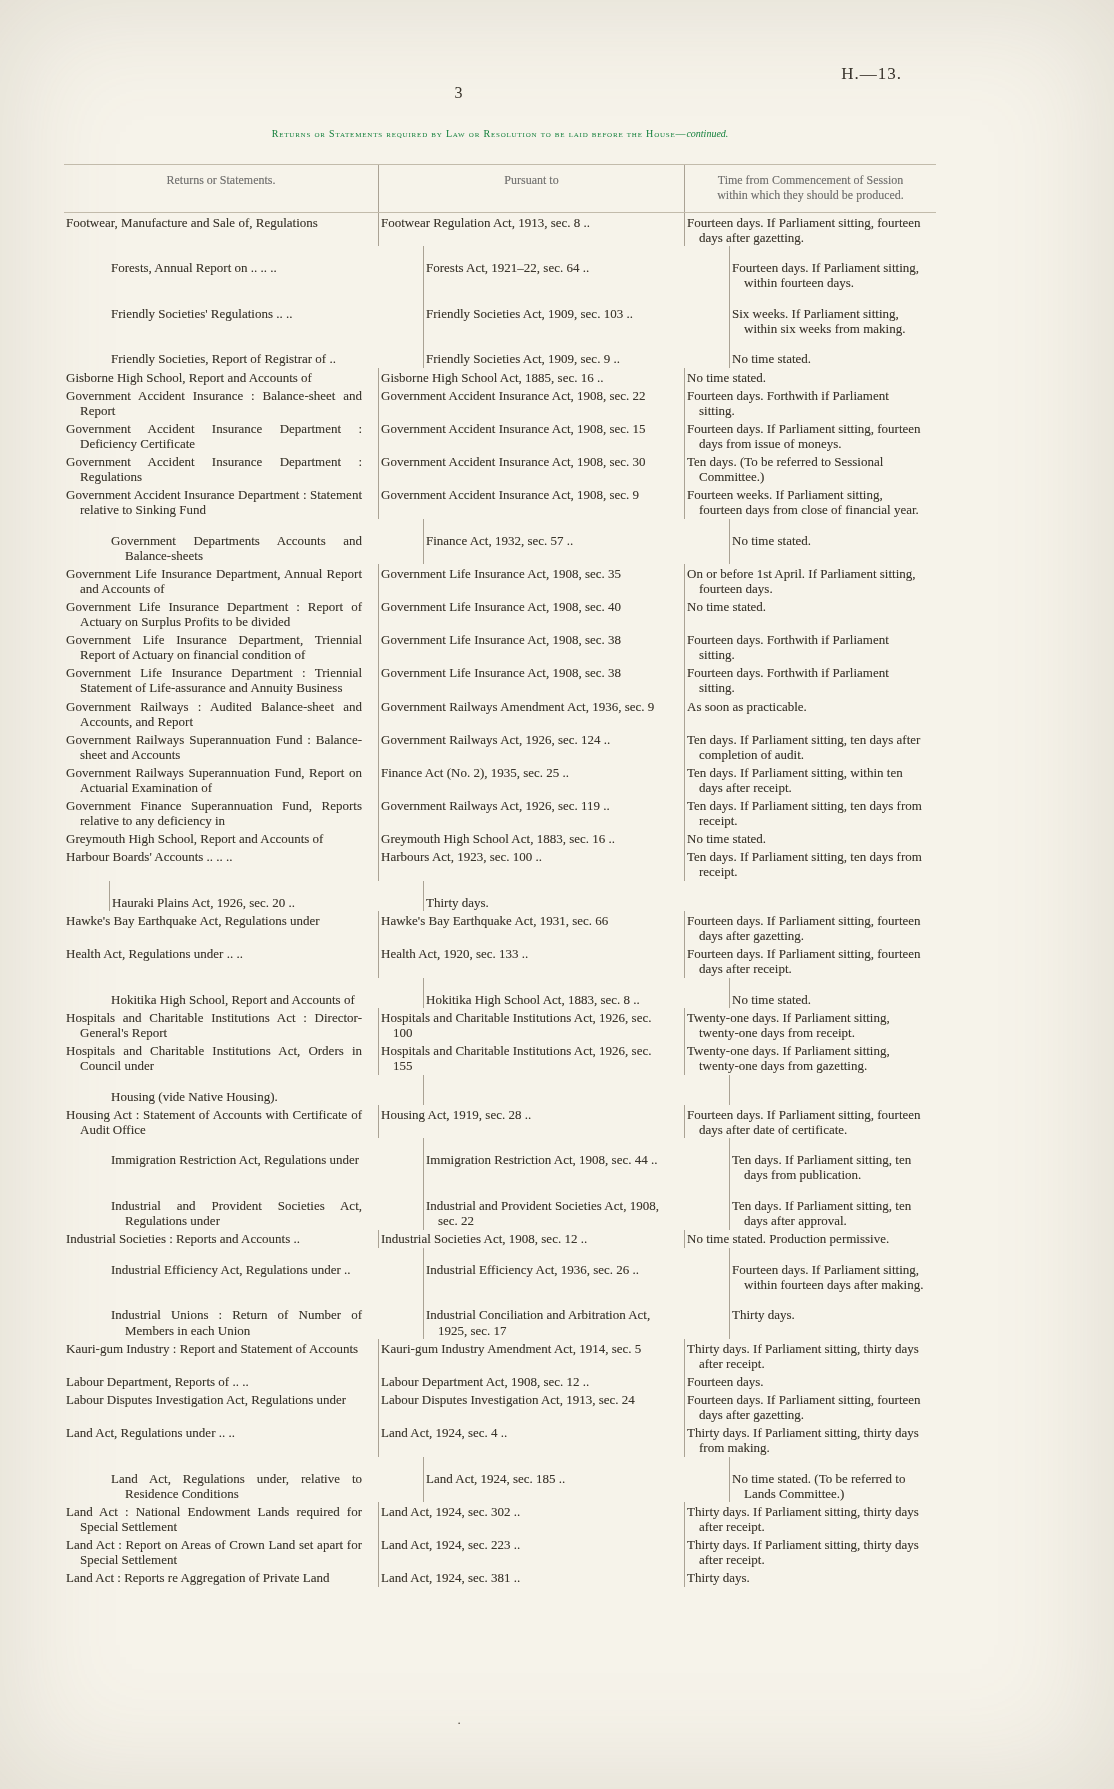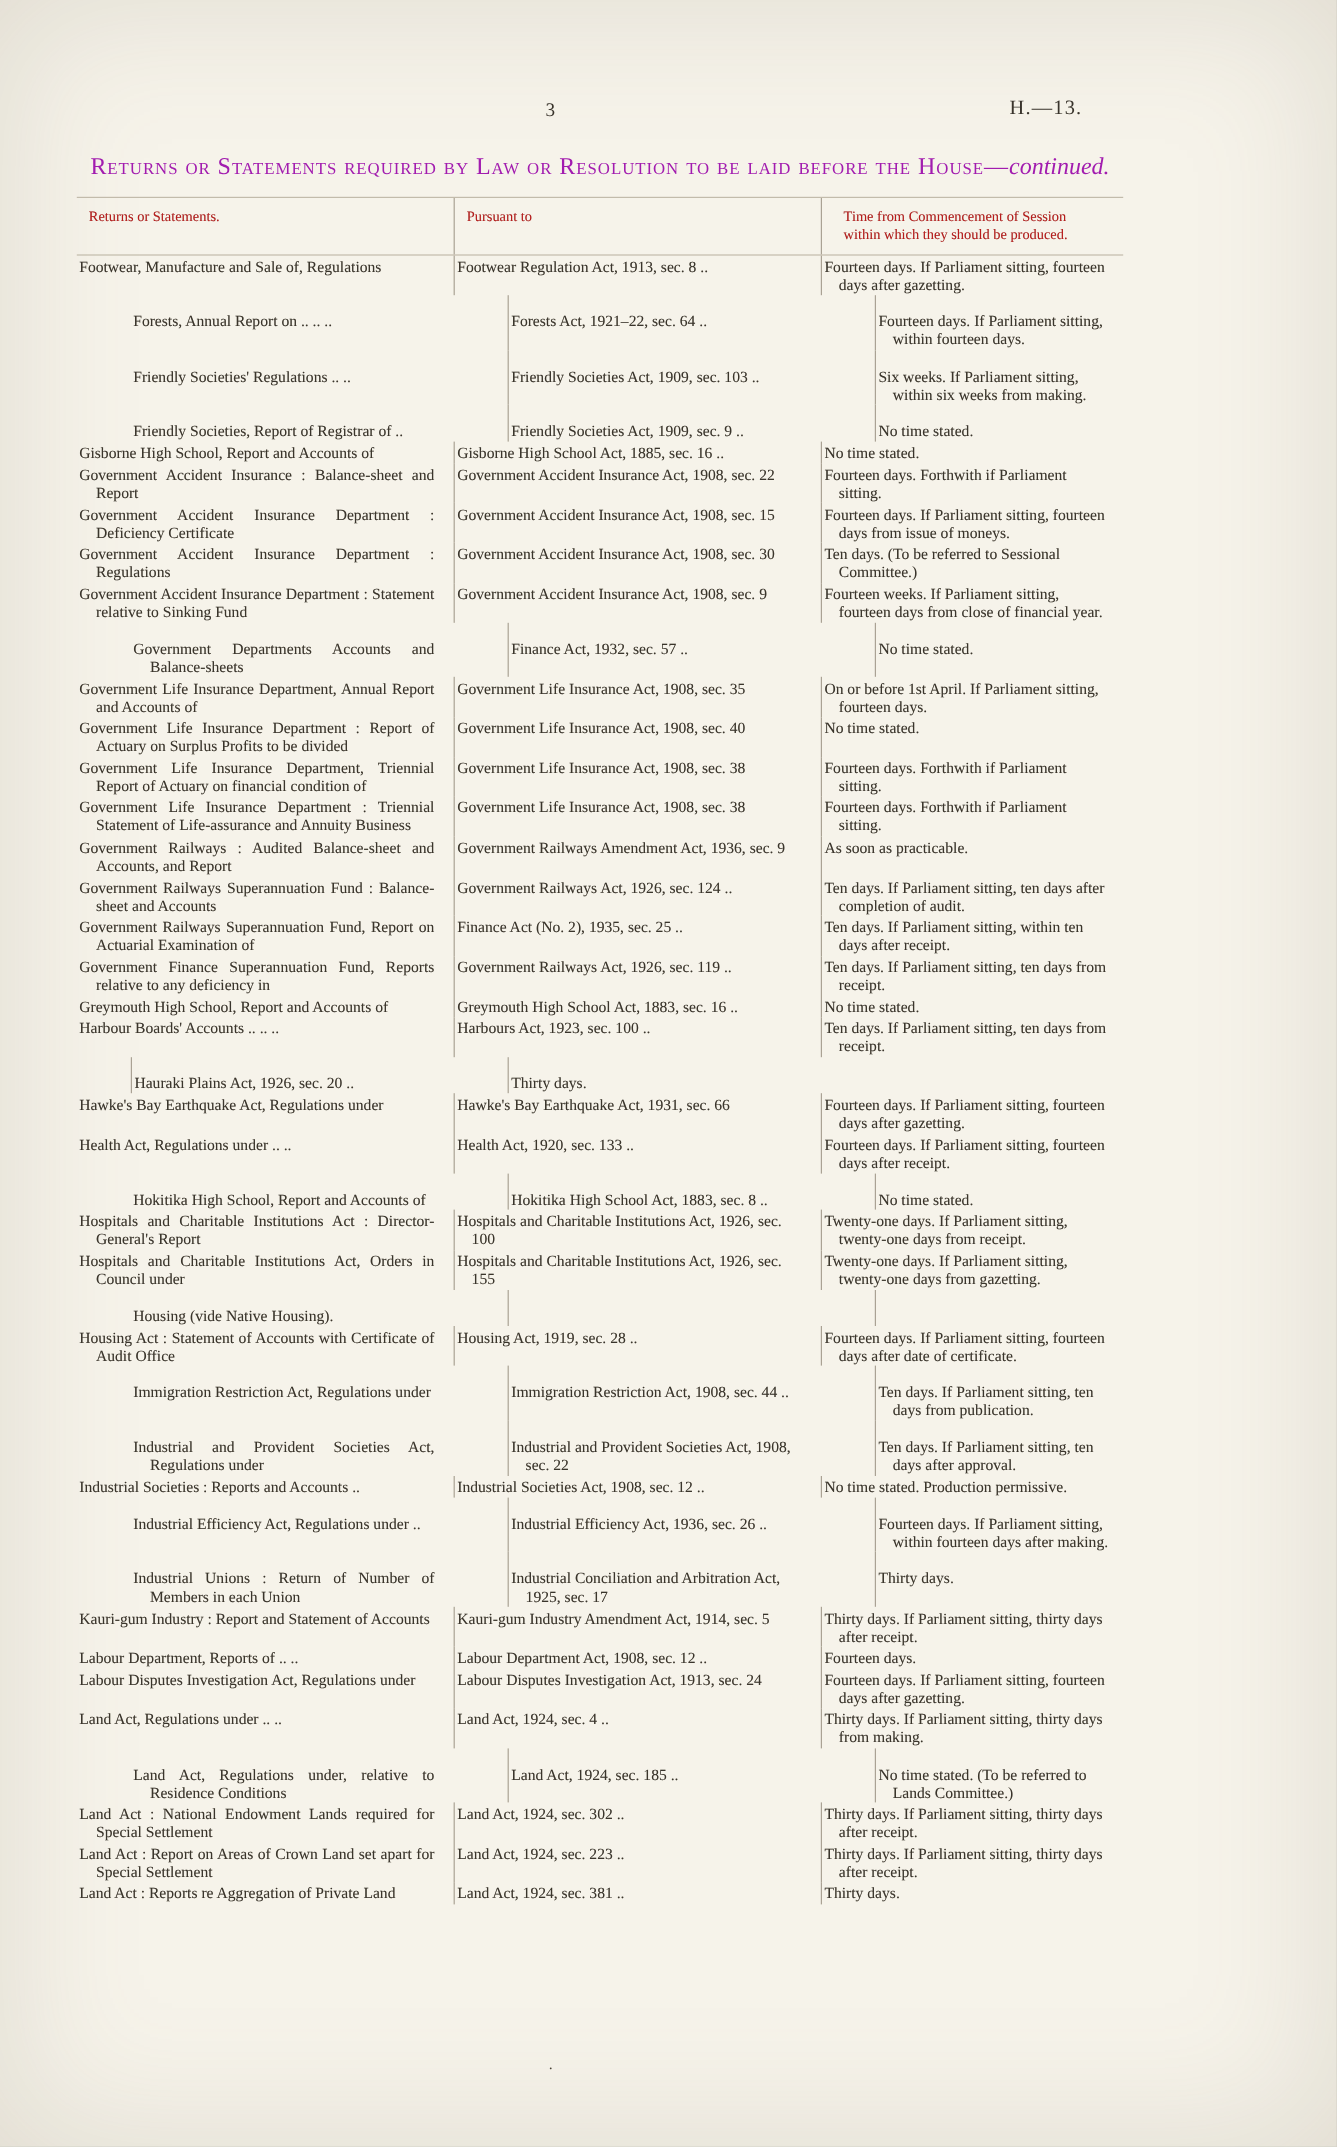--- a/index.html
+++ b/index.html
@@ -14,28 +14,28 @@
     color:#39342c;
     overflow:hidden;
     box-shadow: inset 0 0 120px rgba(120,110,90,0.18);
   }
 
   .page-number {
     position:absolute; top:84px; left:64px; width:790px;
     text-align:center; font-size:16px; letter-spacing:1px;
   }
   .doc-ref {
-    position:absolute; top:80px; right:212px;
+    position:absolute; top:64px; right:212px;
     font-size:17px; letter-spacing:1px;
   }
 
   .doc-title {
     position:absolute; top:128px; left:64px; width:872px;
-    text-align:center; font-size:20px; font-weight:normal;
-    color:#a21caf;
+    text-align:center; font-size:10px; font-weight:normal;
+    color:#15803d;
   }
   .doc-title .smallcaps { font-variant:small-caps; letter-spacing:0.8px; }
   .doc-title .cont { font-style:italic; }
 
   .table {
     position:absolute; top:164px; left:64px; width:872px;
     border-top:1px solid #c2bbab;
   }
   .row { display:grid; grid-template-columns:314px 306px 1fr; }
   .cell {
@@ -43,22 +43,22 @@
     padding:1.5px 10px 1.5px 14px;
     text-indent:-12px;
     color:#3a352c;
     text-shadow:0 0 0.5px rgba(70,60,45,0.35);
   }
   .cell.c1 { padding-left:16px; padding-right:16px; text-indent:-14px; text-align:justify; }
   .cell.c2, .cell.c3 { border-left:1px solid #aaa294; }
 
   .thead { border-bottom:1px solid #c2bbab; }
   .thead .cell {
-    font-size:12px; color:#b91c1c;
-    text-align:left; text-indent:0;
+    font-size:12px; color:#737373;
+    text-align:center; text-indent:0;
     padding:8px 10px 9px 10px;
     line-height:1.25;
   }
   .thead .cell.c3 { padding-left:18px; padding-right:18px; }
 
   .body-row.gap .cell { padding-top:14px;margin-left:45px; }
 
   .footer-mark {
     position:absolute; top:1712px; left:64px; width:790px;
     text-align:center; font-size:13px; color:#4a4438;

